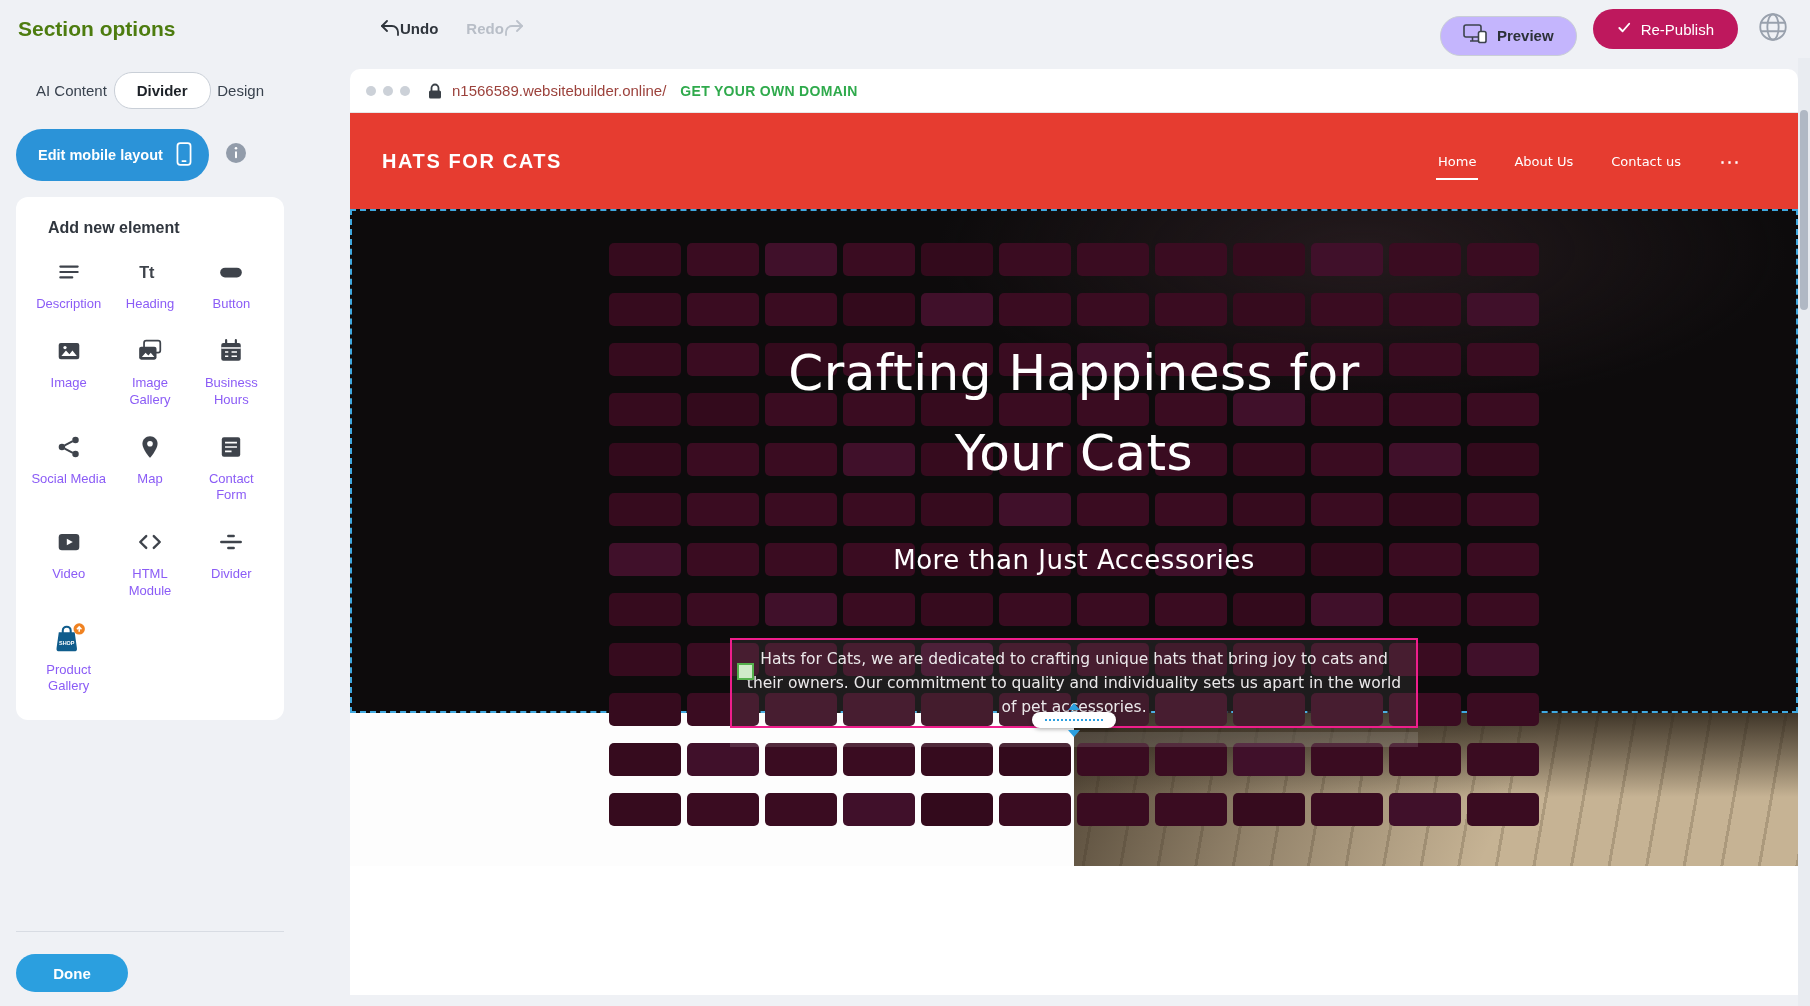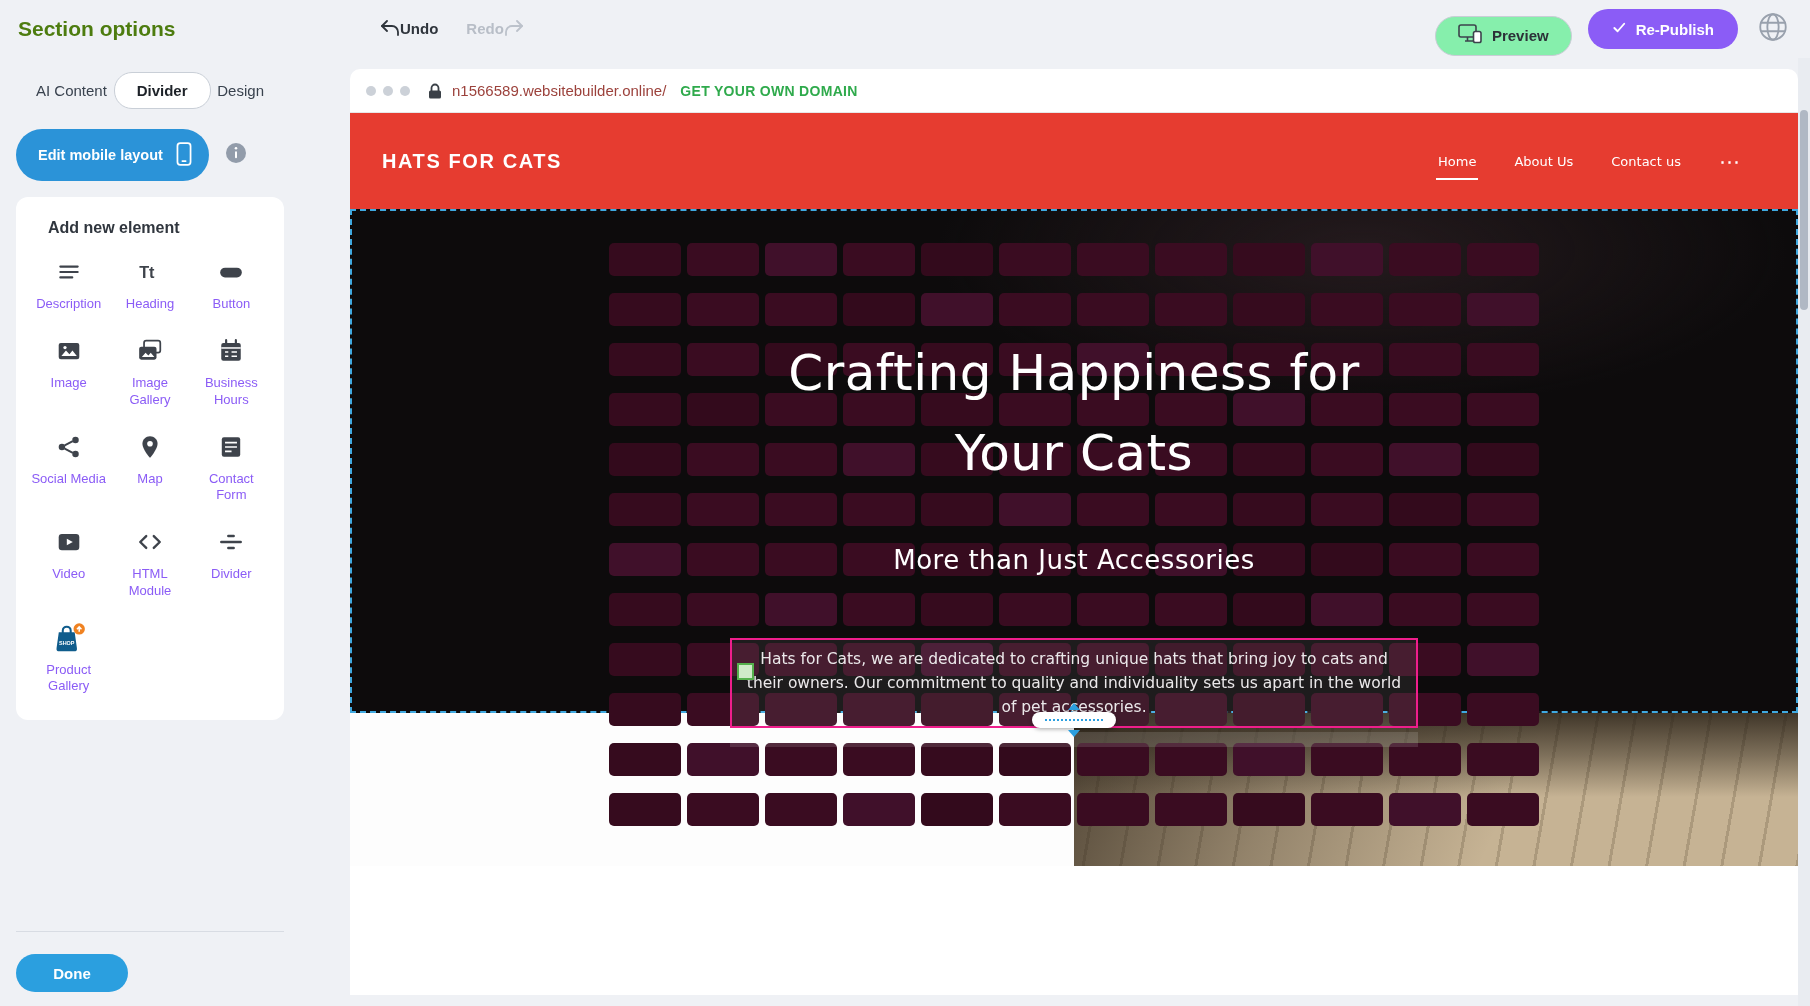--- a/index.html
+++ b/index.html
@@ -8,22 +8,22 @@
   .app { position:relative; width:1810px; height:1006px; background:#eff1f5; overflow:hidden; }
 
   
   .topbar { position:absolute; top:0; left:0; right:0; height:58px; display:flex; align-items:center; padding:0 20px 0 18px; }
   .topbar-title { width:332px; font-size:21px; font-weight:bold; color:#4d7c0f; }
   .undo-redo { display:flex; align-items:center; gap:28px; margin-left:30px; }
   .tb-btn { display:flex; gap:0; background:none; border:none; font-family:inherit; font-size:15px; cursor:pointer; }
   .undo-btn span { color:#2f353c; font-weight:bold; }
   .redo-btn span { color:#b8bec7; font-weight:bold; }
   .topbar-spacer { flex:1; }
-  .preview-btn { display:flex; align-items:center; gap:10px; height:40px; padding:0 22px; border-radius:20px; background:#86efac; border:1px solid #c9ced6; font-family:inherit; font-size:15px; color:#2c3138; font-weight:bold; cursor:pointer;margin-top:13px; }
-  .republish-btn { display:flex; align-items:center; gap:9px; height:40px; padding:14px 24px; border-radius:20px; background:#8b5cf6; border:none; font-family:inherit; font-size:15px; color:#fff; font-weight:bold; margin-left:16px; cursor:pointer; }
+  .preview-btn { display:flex; align-items:center; gap:10px; height:40px; padding:0 22px; border-radius:20px; background:#c4b5fd; border:1px solid #c9ced6; font-family:inherit; font-size:15px; color:#2c3138; font-weight:bold; cursor:pointer;margin-top:13px; }
+  .republish-btn { display:flex; align-items:center; gap:9px; height:40px; padding:14px 24px; border-radius:20px; background:#be185d; border:none; font-family:inherit; font-size:15px; color:#fff; font-weight:normal; margin-left:16px; cursor:pointer; }
   .globe-wrap { margin-left:18px; cursor:pointer; display:flex; }
 
   
   .sidebar { position:absolute; top:58px; left:0; width:302px; bottom:0; padding:14px 18px 14px 16px; display:flex; flex-direction:column; }
   .tabs { display:flex; align-items:center; justify-content:space-between; padding:0 14px; margin-bottom:20px; }
   .tab { font-size:15px; color:#39424e; background:none; border:none; font-family:inherit; padding:9px 6px; cursor:pointer; }
   .tab.active { background:#fff; border:1px solid #c9cfd7; border-radius:18px; padding:9px 22px; color:#1d2228; font-weight:bold; }
   .tip-card { background:#fff; border-radius:12px; padding:17px 19px 19px; margin-bottom:18px; }
   .tip-title { color:#f59a23; font-weight:bold; font-size:16px; margin-bottom:9px; }
   .tip-body { font-size:13.5px; color:#495361; line-height:1.45; }

